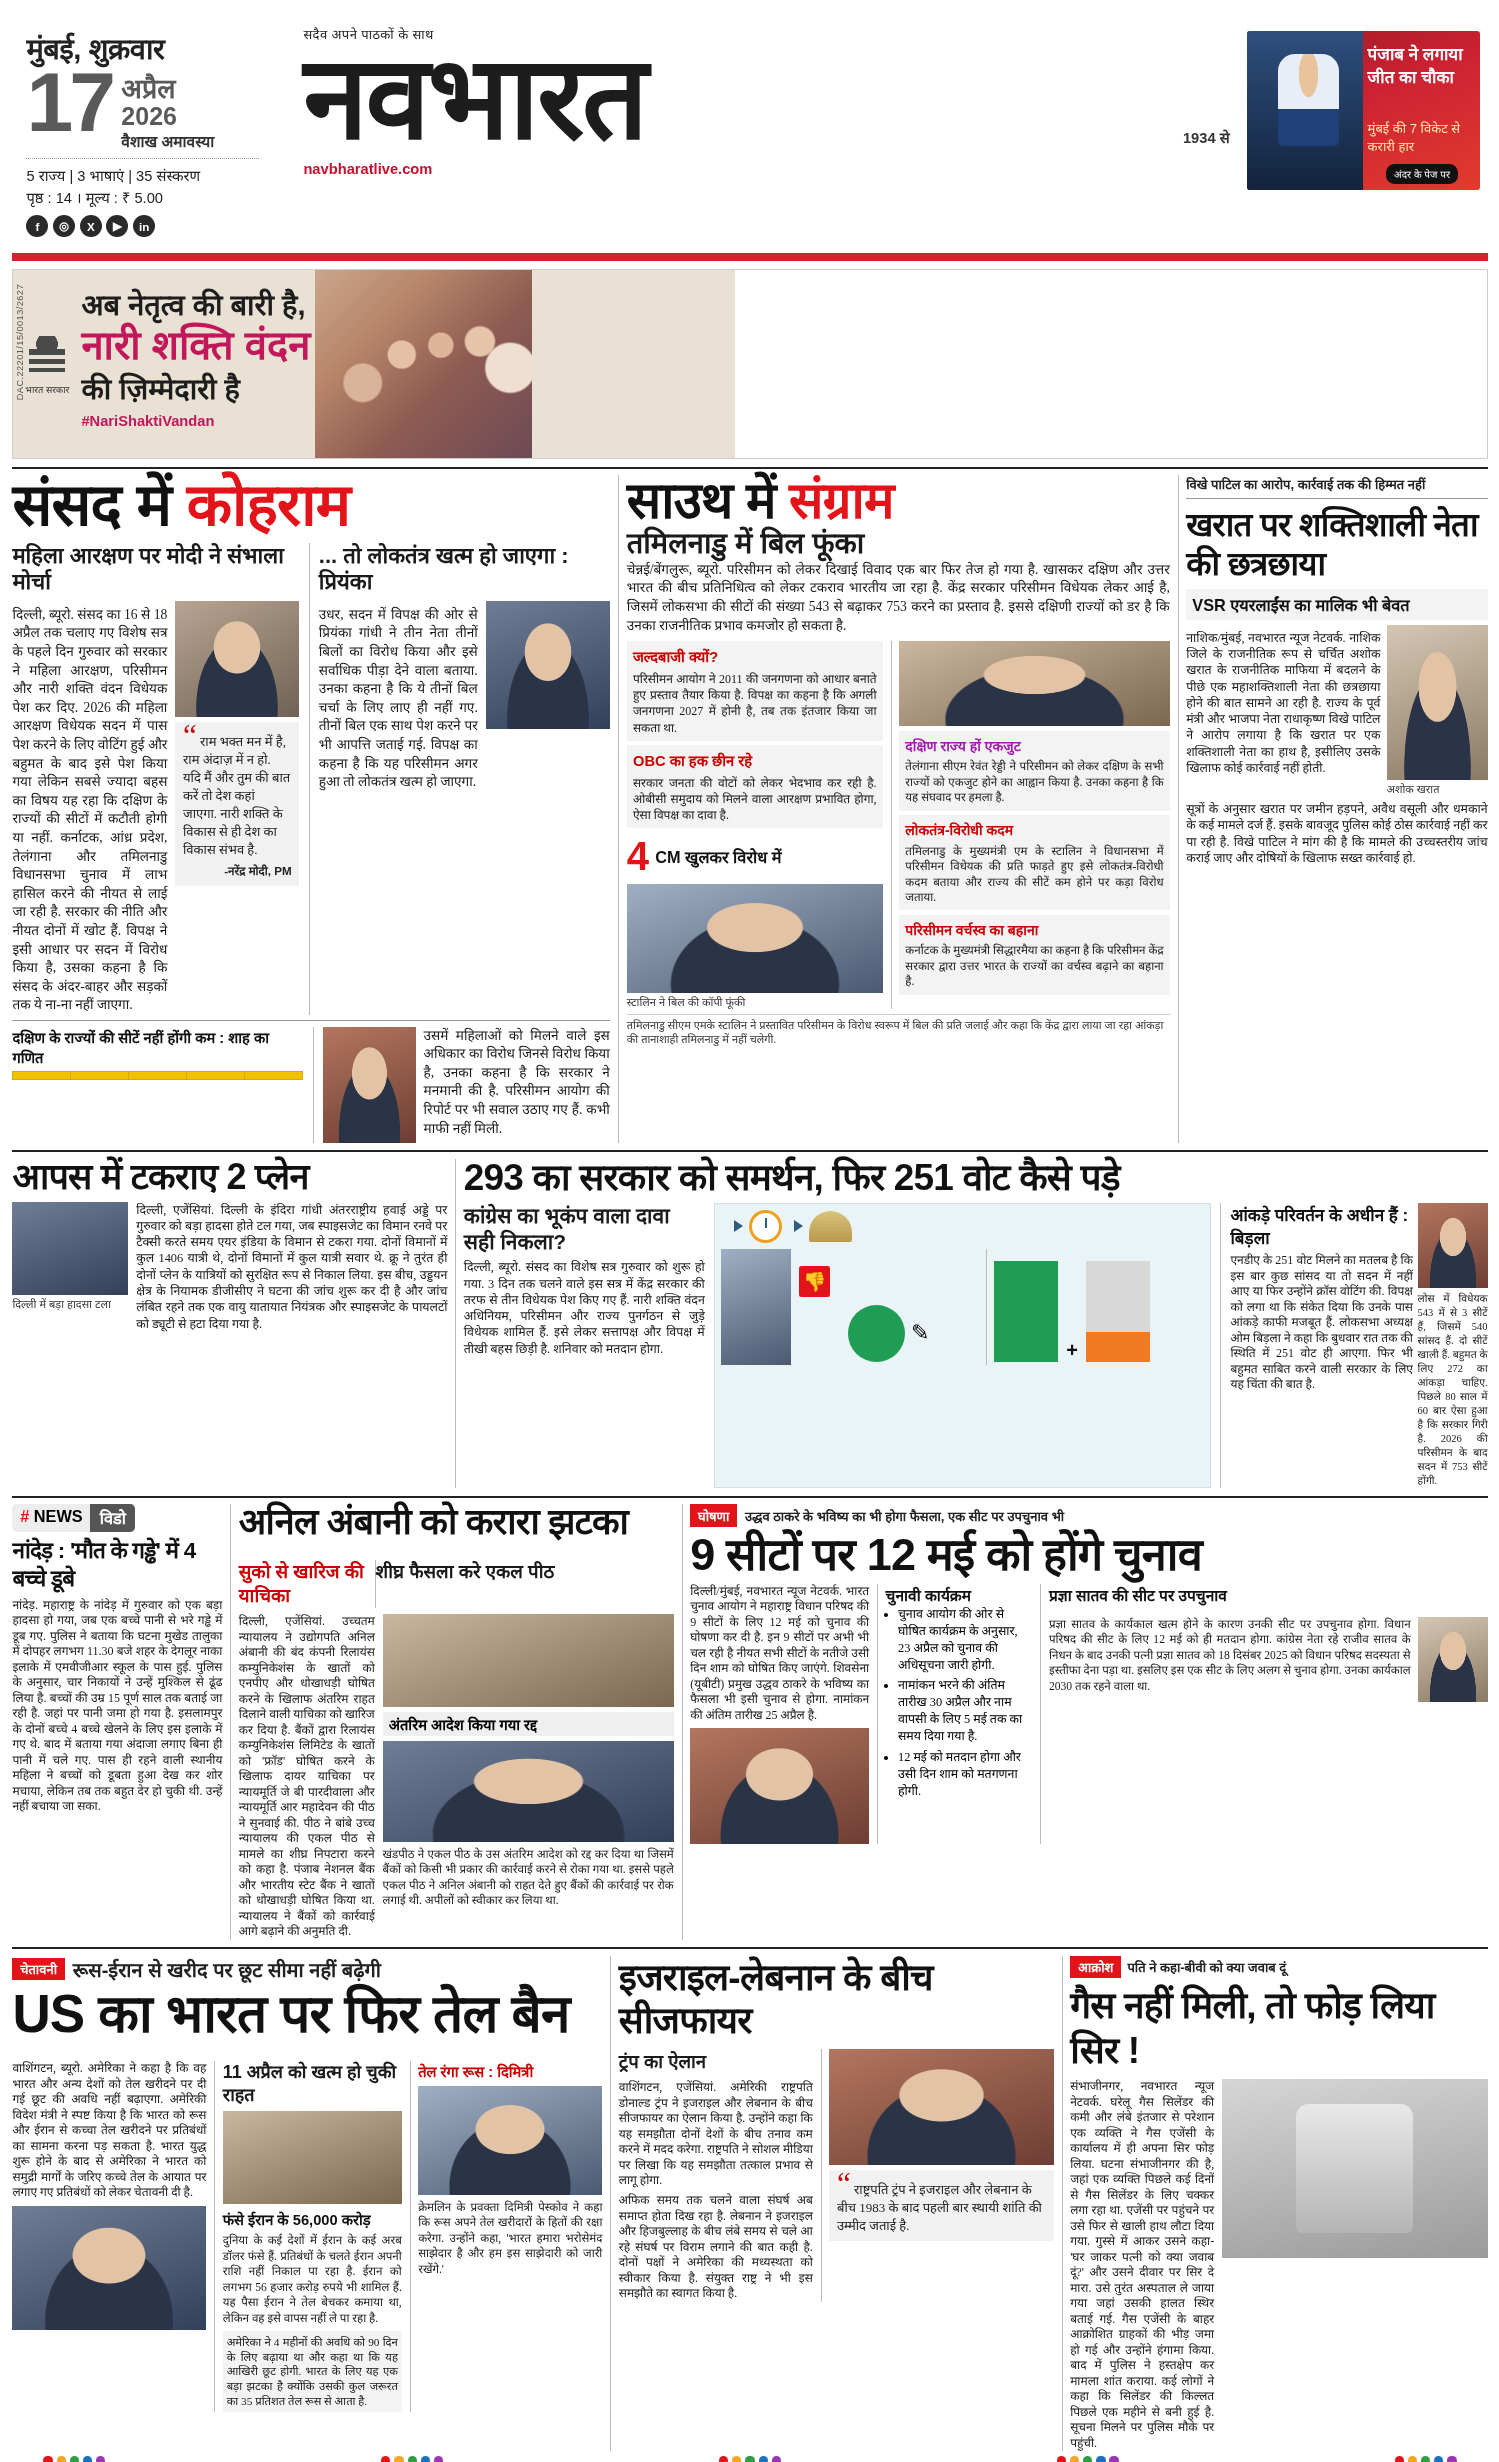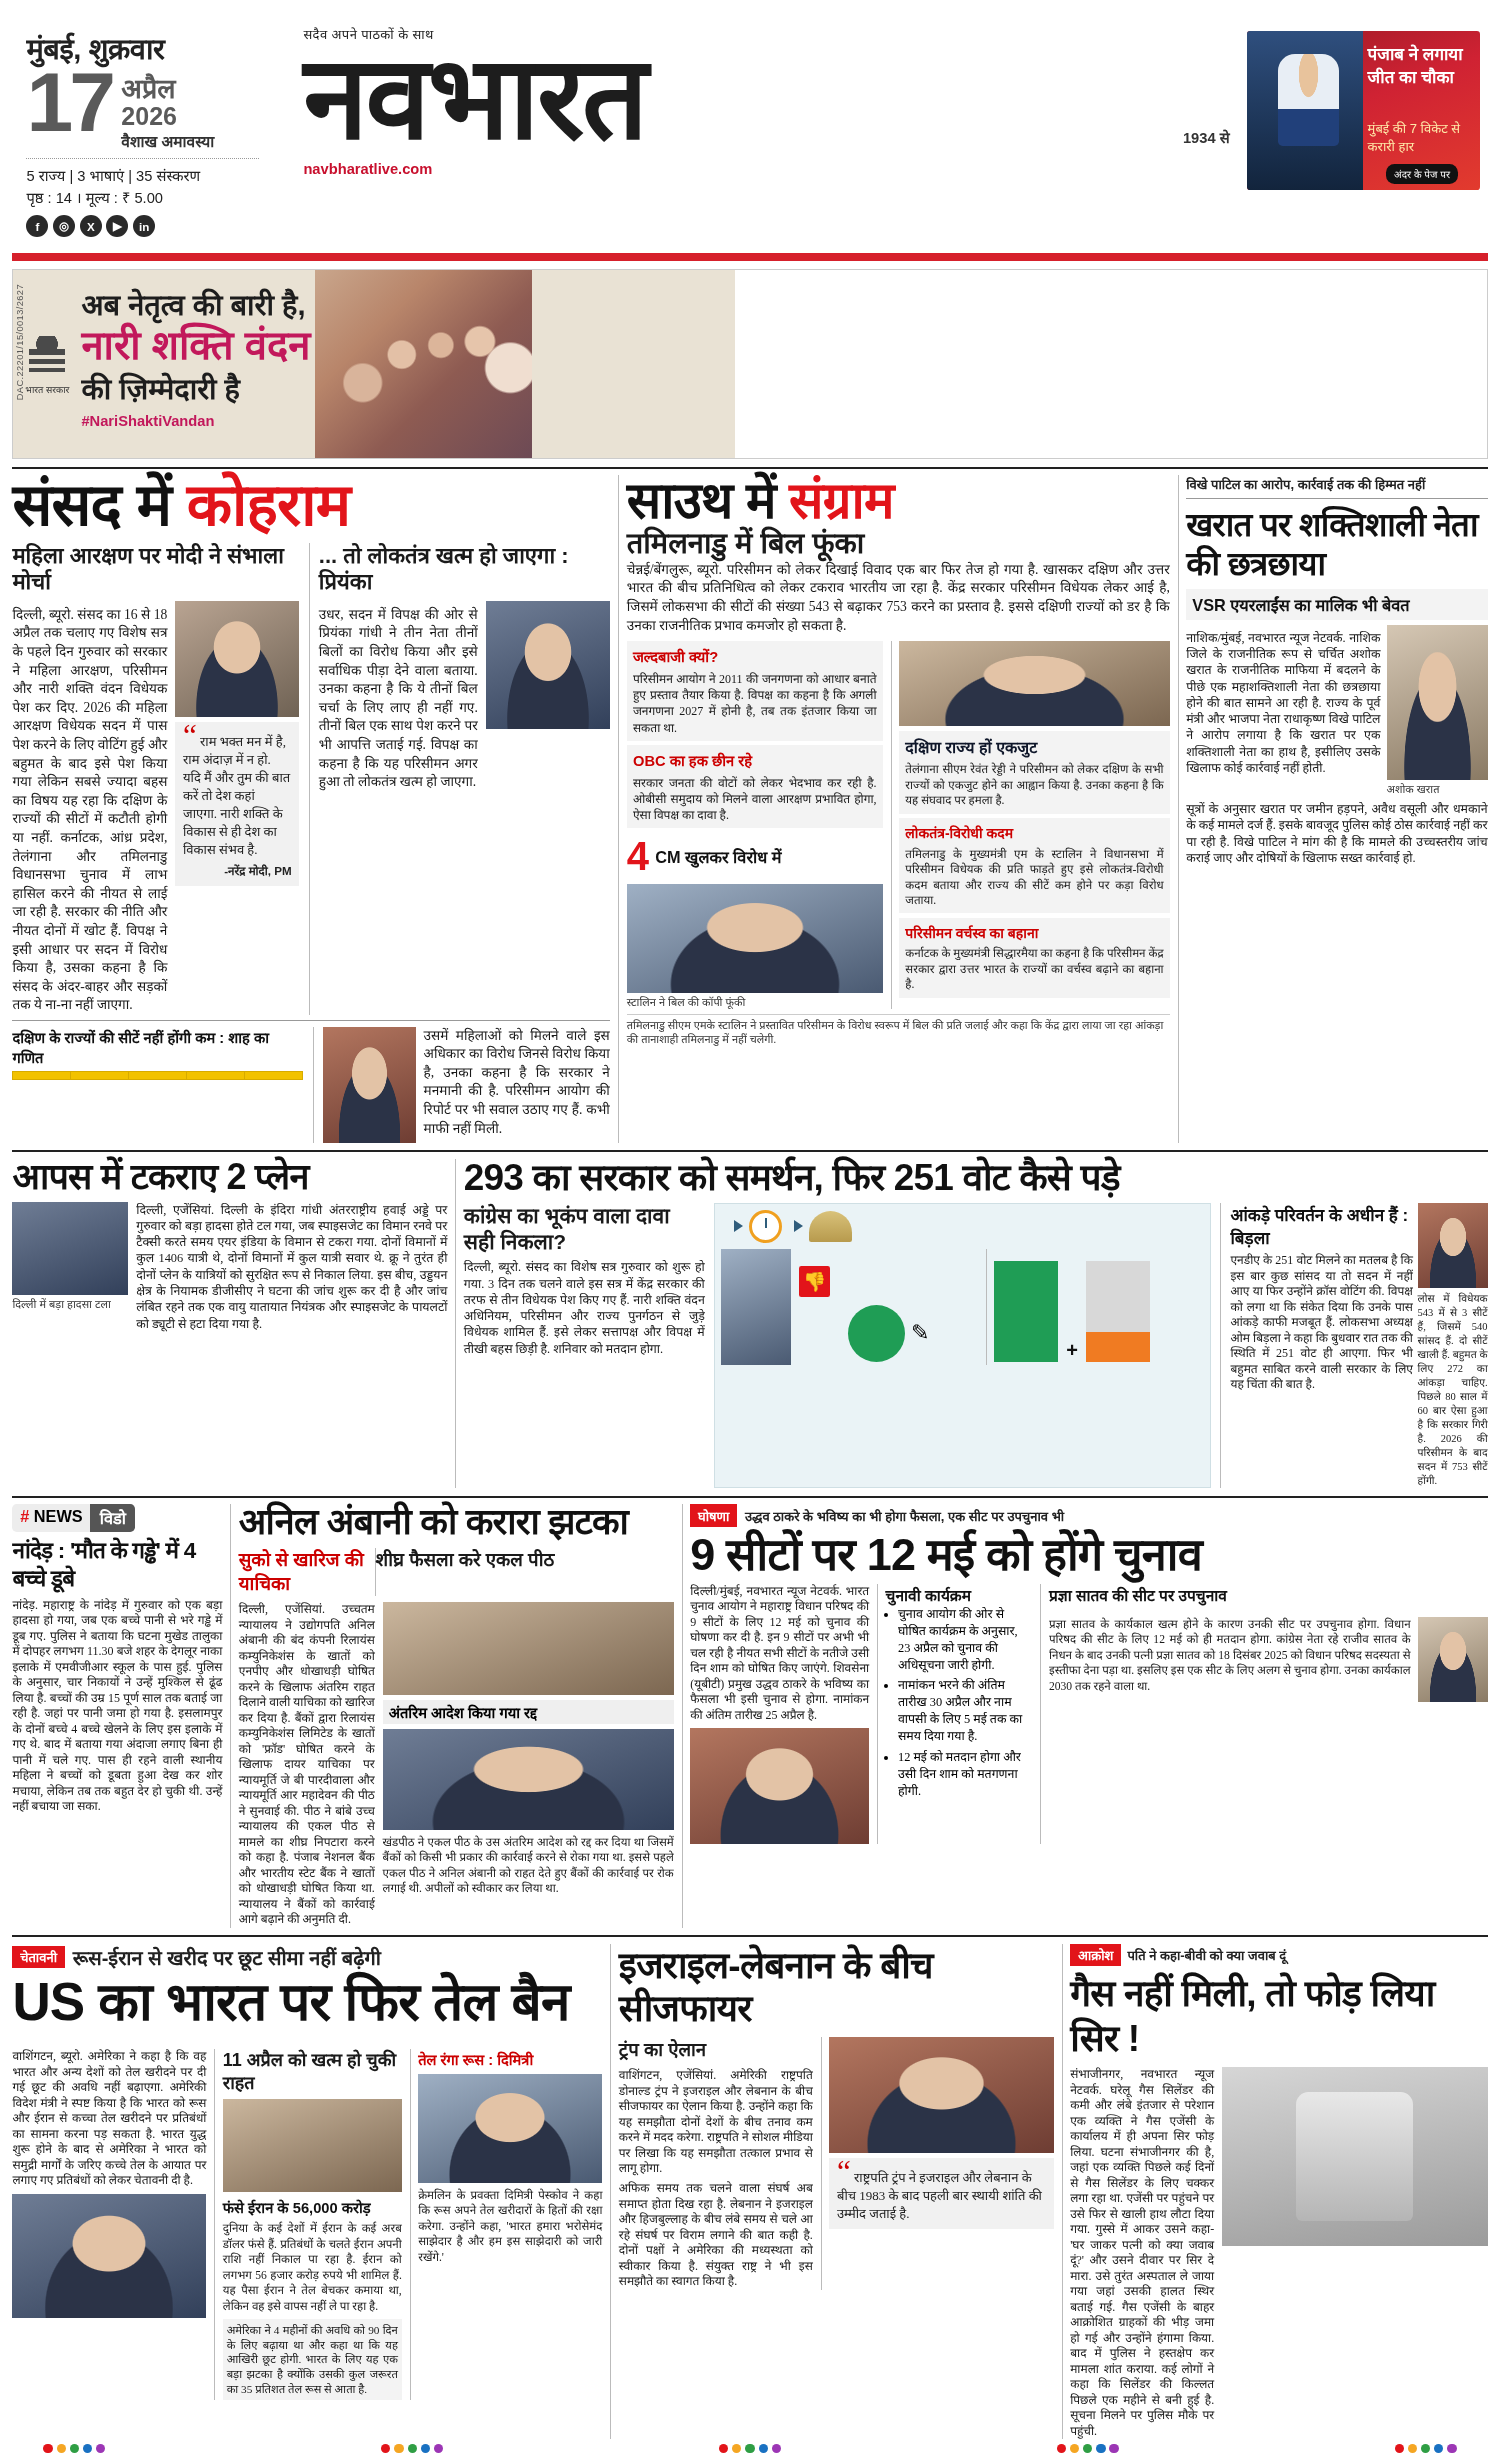--- a/index.html
+++ b/index.html
@@ -305,21 +305,21 @@
               <div class="face"></div>
             </div>
           <div class="cap">स्टालिन ने बिल की कॉपी फूंकी</div>
         </div>
         <div class="vdiv"></div>
         <div style="flex:1;">
           <div class="photo p5" style="height:85px;">
               <div class="face"></div>
             </div>
           <div style="background:#f3f3f3;padding:4.7px 6.2px;margin-top:4.7px;">
-            <div class="boxhead" style="color:#0f172a;font-size:16px;">दक्षिण राज्य हों एकजुट</div>
+            <div class="boxhead" style="color:#a21caf;font-size:14px;">दक्षिण राज्य हों एकजुट</div>
             <p class="body" style="font-size:11.6px;line-height:15.5px;">तेलंगाना सीएम रेवंत रेड्डी ने परिसीमन को लेकर दक्षिण के सभी राज्यों को एकजुट होने का आह्वान किया है. उनका कहना है कि यह संघवाद पर हमला है.</p>
           </div>
           <div style="background:#f3f3f3;padding:4.7px 6.2px;margin-top:4.7px;">
             <div class="boxhead" style="color:#c00;font-size:14px;">लोकतंत्र-विरोधी कदम</div>
             <p class="body" style="font-size:11.6px;line-height:15.5px;">तमिलनाडु के मुख्यमंत्री एम के स्टालिन ने विधानसभा में परिसीमन विधेयक की प्रति फाड़ते हुए इसे लोकतंत्र-विरोधी कदम बताया और राज्य की सीटें कम होने पर कड़ा विरोध जताया.</p>
           </div>
           <div style="background:#f3f3f3;padding:4.7px 6.2px;margin-top:4.7px;">
             <div class="boxhead" style="color:#c00;font-size:14px;">परिसीमन वर्चस्व का बहाना</div>
             <p class="body" style="font-size:11.6px;line-height:15.5px;">कर्नाटक के मुख्यमंत्री सिद्धारमैया का कहना है कि परिसीमन केंद्र सरकार द्वारा उत्तर भारत के राज्यों का वर्चस्व बढ़ाने का बहाना है.</p>
           </div>
@@ -451,21 +451,21 @@
         <span class="b">विडो</span>
       </div>
       <h1 class="big" style="font-size:22.5px;line-height:28px;margin-top:4.7px;">नांदेड़ : 'मौत के गड्ढे' में 4 बच्चे डूबे</h1>
       <p class="body" style="font-size:12px;line-height:15.5px;">नांदेड़. महाराष्ट्र के नांदेड़ में गुरुवार को एक बड़ा हादसा हो गया, जब एक बच्चे पानी से भरे गड्ढे में डूब गए. पुलिस ने बताया कि घटना मुखेड तालुका में दोपहर लगभग 11.30 बजे शहर के देगलूर नाका इलाके में एमवीजीआर स्कूल के पास हुई. पुलिस के अनुसार, चार निकायों ने उन्हें मुश्किल से ढूंढ लिया है. बच्चों की उम्र 15 पूर्ण साल तक बताई जा रही है. जहां पर पानी जमा हो गया है. इसलामपुर के दोनों बच्चे 4 बच्चे खेलने के लिए इस इलाके में गए थे. बाद में बताया गया अंदाजा लगाए बिना ही पानी में चले गए. पास ही रहने वाली स्थानीय महिला ने बच्चों को डूबता हुआ देख कर शोर मचाया, लेकिन तब तक बहुत देर हो चुकी थी. उन्हें नहीं बचाया जा सका.</p>
     </div>
 
     <div class="vdiv"></div>
 
     <div class="col" style="width:435px;">
       <h1 class="big" style="font-size:36px;">अनिल अंबानी को करारा झटका</h1>
-      <div style="display:flex;gap:0;margin-top:7px;">
+      <div style="display:flex;gap:0;margin-top:19px;">
         <div style="width:136px;">
           <div class="sub" style="font-size:18.6px;line-height:24px;color:#c00;">सुको से खारिज की याचिका</div>
         </div>
         <div class="vdiv"></div>
         <div style="flex:1;">
           <div class="sub" style="font-size:18.6px;line-height:24px;">शीघ्र फैसला करे एकल पीठ</div>
         </div>
       </div>
       <div style="display:flex;gap:7.8px;margin-top:6.2px;">
         <p class="body" style="width:136px;font-size:12px;line-height:15.5px;margin-top:0;">दिल्ली, एजेंसियां. उच्चतम न्यायालय ने उद्योगपति अनिल अंबानी की बंद कंपनी रिलायंस कम्युनिकेशंस के खातों को एनपीए और धोखाधड़ी घोषित करने के खिलाफ अंतरिम राहत दिलाने वाली याचिका को खारिज कर दिया है. बैंकों द्वारा रिलायंस कम्युनिकेशंस लिमिटेड के खातों को 'फ्रॉड' घोषित करने के खिलाफ दायर याचिका पर न्यायमूर्ति जे बी पारदीवाला और न्यायमूर्ति आर महादेवन की पीठ ने सुनवाई की. पीठ ने बांबे उच्च न्यायालय की एकल पीठ से मामले का शीघ्र निपटारा करने को कहा है. पंजाब नेशनल बैंक और भारतीय स्टेट बैंक ने खातों को धोखाधड़ी घोषित किया था. न्यायालय ने बैंकों को कार्रवाई आगे बढ़ाने की अनुमति दी.</p>

